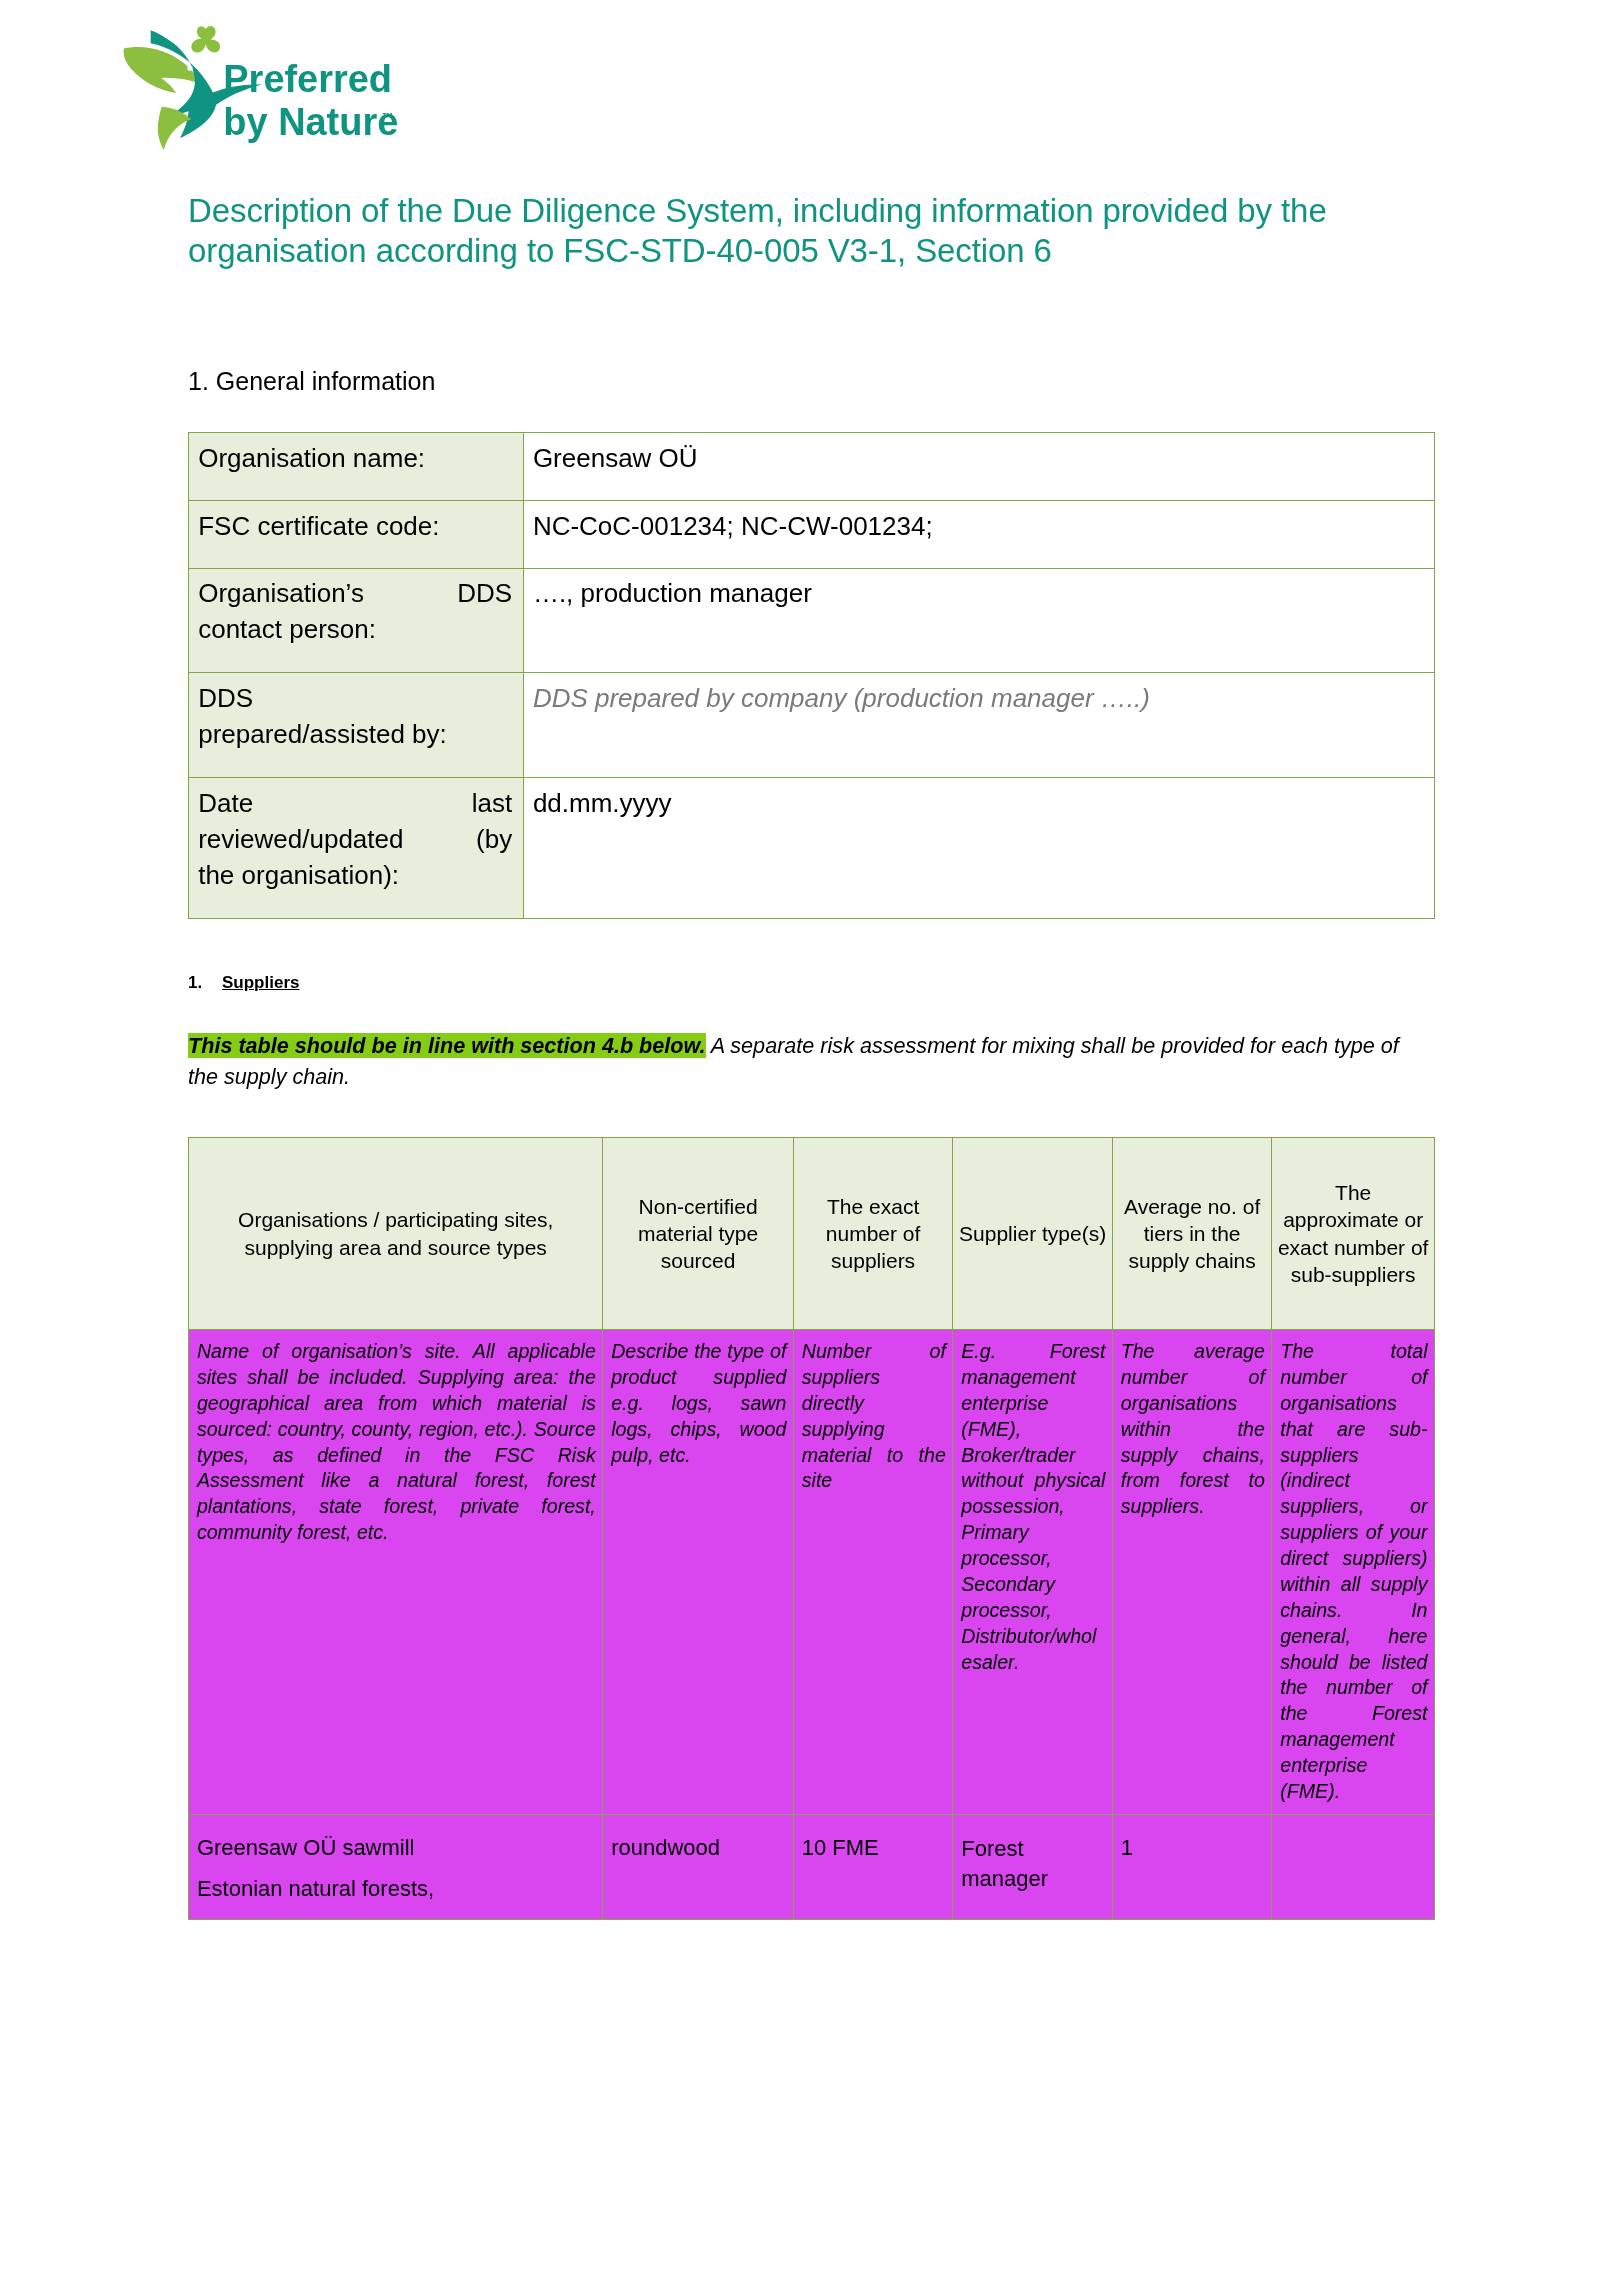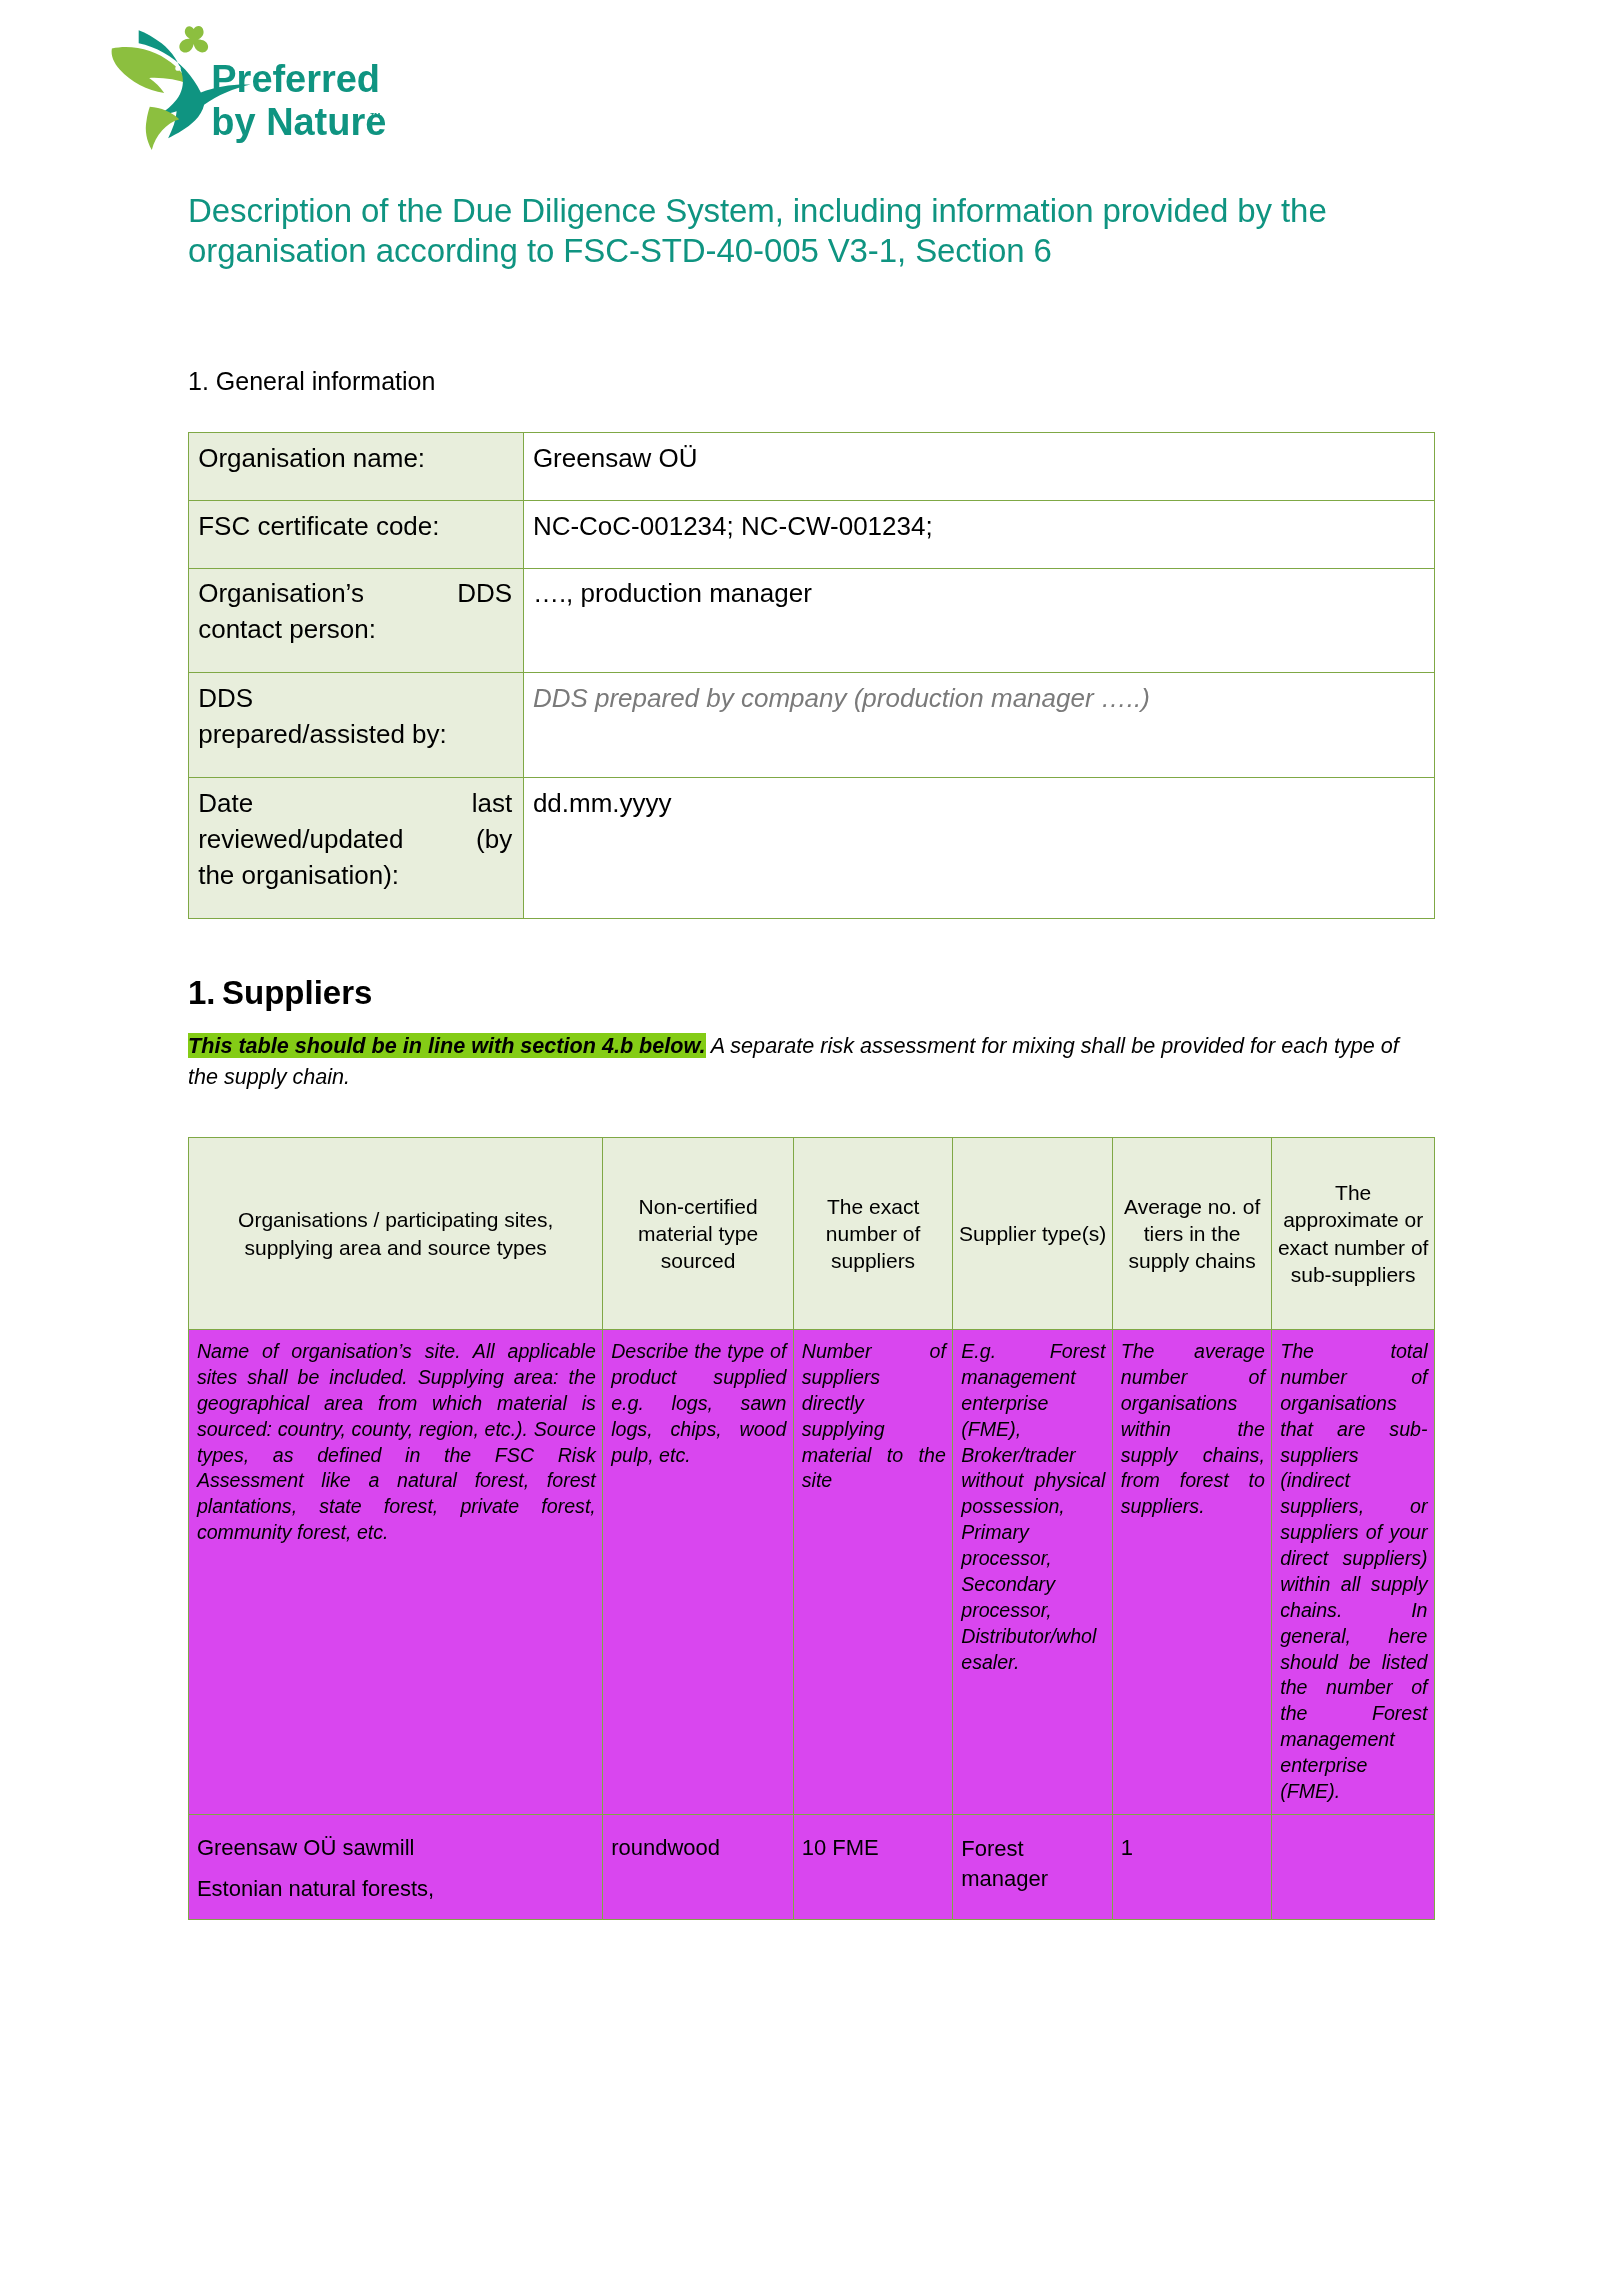--- a/index.html
+++ b/index.html
@@ -20,21 +20,21 @@
     position: absolute;
     left: 0; top: 0;
     width: 1623px;
     height: 2295px;
     background: #fff;
   }
 
   
   .logo-block {
     position: absolute;
-    left: 87px;
+    left: 99px;
     top: 21px;
     width: 301px;
     height: 137px;
   }
   .logo-svg { display: block; }
 
   
   .doc-title {
     position: absolute;
     left: 188px;
@@ -54,24 +54,25 @@
     font-weight: normal;
     color: #000;
     line-height: 1.2;
   }
   #h-general { top: 366px; }
 
   .section-heading-2 {
     position: absolute;
     left: 188px;
     top: 973px;
-    font-size: 33px;
+    font-size: 17px;
     font-weight: bold;
     color: #000;
     line-height: 1.2;
+    text-decoration: underline;
   }
   .section-heading-2 .num { display:inline-block; width: 34px; }
 
   
   .note-para {
     position: absolute;
     left: 188px;
     top: 1031px;
     width: 1246px;
     font-size: 21.6px;

